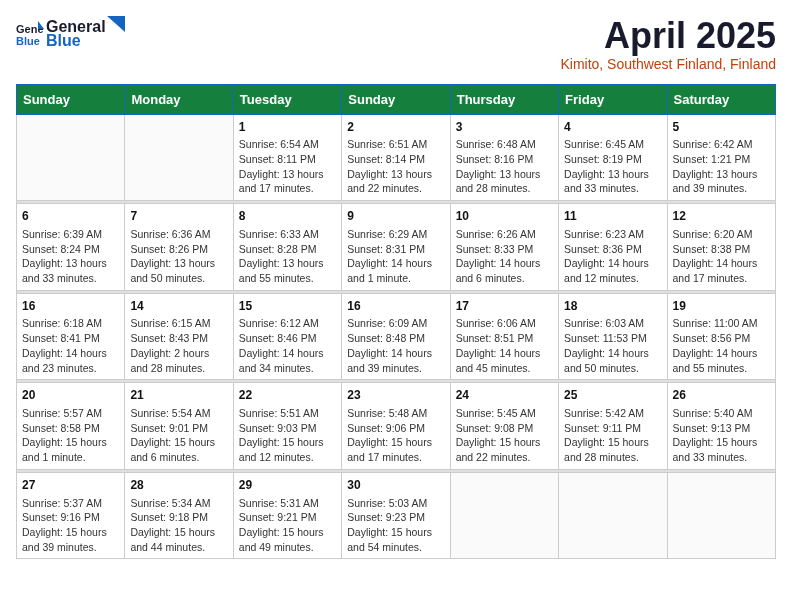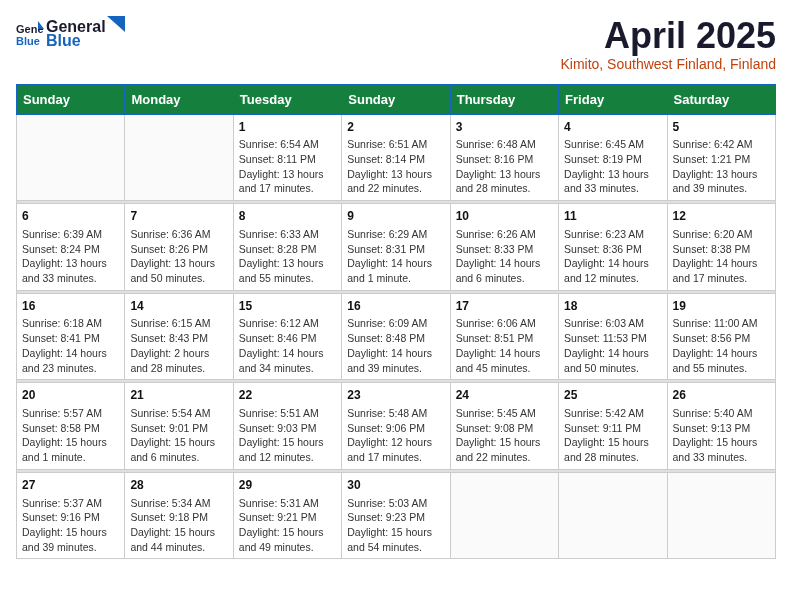--- a/index.html
+++ b/index.html
@@ -145,21 +145,21 @@
         <td><span class="day-num">18</span><span>Sunrise: 6:03 AM</span><br><span>Sunset: 11:53 PM</span><br><span>Daylight: 14 hours and 50 minutes.</span></td>
         <td><span class="day-num">19</span><span>Sunrise: 11:00 AM</span><br><span>Sunset: 8:56 PM</span><br><span>Daylight: 14 hours and 55 minutes.</span></td>
       </tr>
       <tr>
         <td colspan="7" style="padding: 0px; height: 3px; background: rgb(224, 224, 224); border: none;"></td>
       </tr>
       <tr>
         <td><span class="day-num">20</span><span>Sunrise: 5:57 AM</span><br><span>Sunset: 8:58 PM</span><br><span>Daylight: 15 hours and 1 minute.</span></td>
         <td><span class="day-num">21</span><span>Sunrise: 5:54 AM</span><br><span>Sunset: 9:01 PM</span><br><span>Daylight: 15 hours and 6 minutes.</span></td>
         <td><span class="day-num">22</span><span>Sunrise: 5:51 AM</span><br><span>Sunset: 9:03 PM</span><br><span>Daylight: 15 hours and 12 minutes.</span></td>
-        <td><span class="day-num">23</span><span>Sunrise: 5:48 AM</span><br><span>Sunset: 9:06 PM</span><br><span>Daylight: 12 hours and 17 minutes.</span></td>
+        <td><span class="day-num">23</span><span>Sunrise: 5:48 AM</span><br><span>Sunset: 9:06 PM</span><br><span>Daylight: 15 hours and 17 minutes.</span></td>
         <td><span class="day-num">24</span><span>Sunrise: 5:45 AM</span><br><span>Sunset: 9:08 PM</span><br><span>Daylight: 15 hours and 22 minutes.</span></td>
         <td><span class="day-num">25</span><span>Sunrise: 5:42 AM</span><br><span>Sunset: 9:11 PM</span><br><span>Daylight: 15 hours and 28 minutes.</span></td>
         <td><span class="day-num">26</span><span>Sunrise: 5:40 AM</span><br><span>Sunset: 9:13 PM</span><br><span>Daylight: 15 hours and 33 minutes.</span></td>
       </tr>
       <tr>
         <td colspan="7" style="padding: 0px; height: 3px; background: rgb(224, 224, 224); border: none;"></td>
       </tr>
       <tr>
         <td><span class="day-num">27</span><span>Sunrise: 5:37 AM</span><br><span>Sunset: 9:16 PM</span><br><span>Daylight: 15 hours and 39 minutes.</span></td>
         <td><span class="day-num">28</span><span>Sunrise: 5:34 AM</span><br><span>Sunset: 9:18 PM</span><br><span>Daylight: 15 hours and 44 minutes.</span></td>

